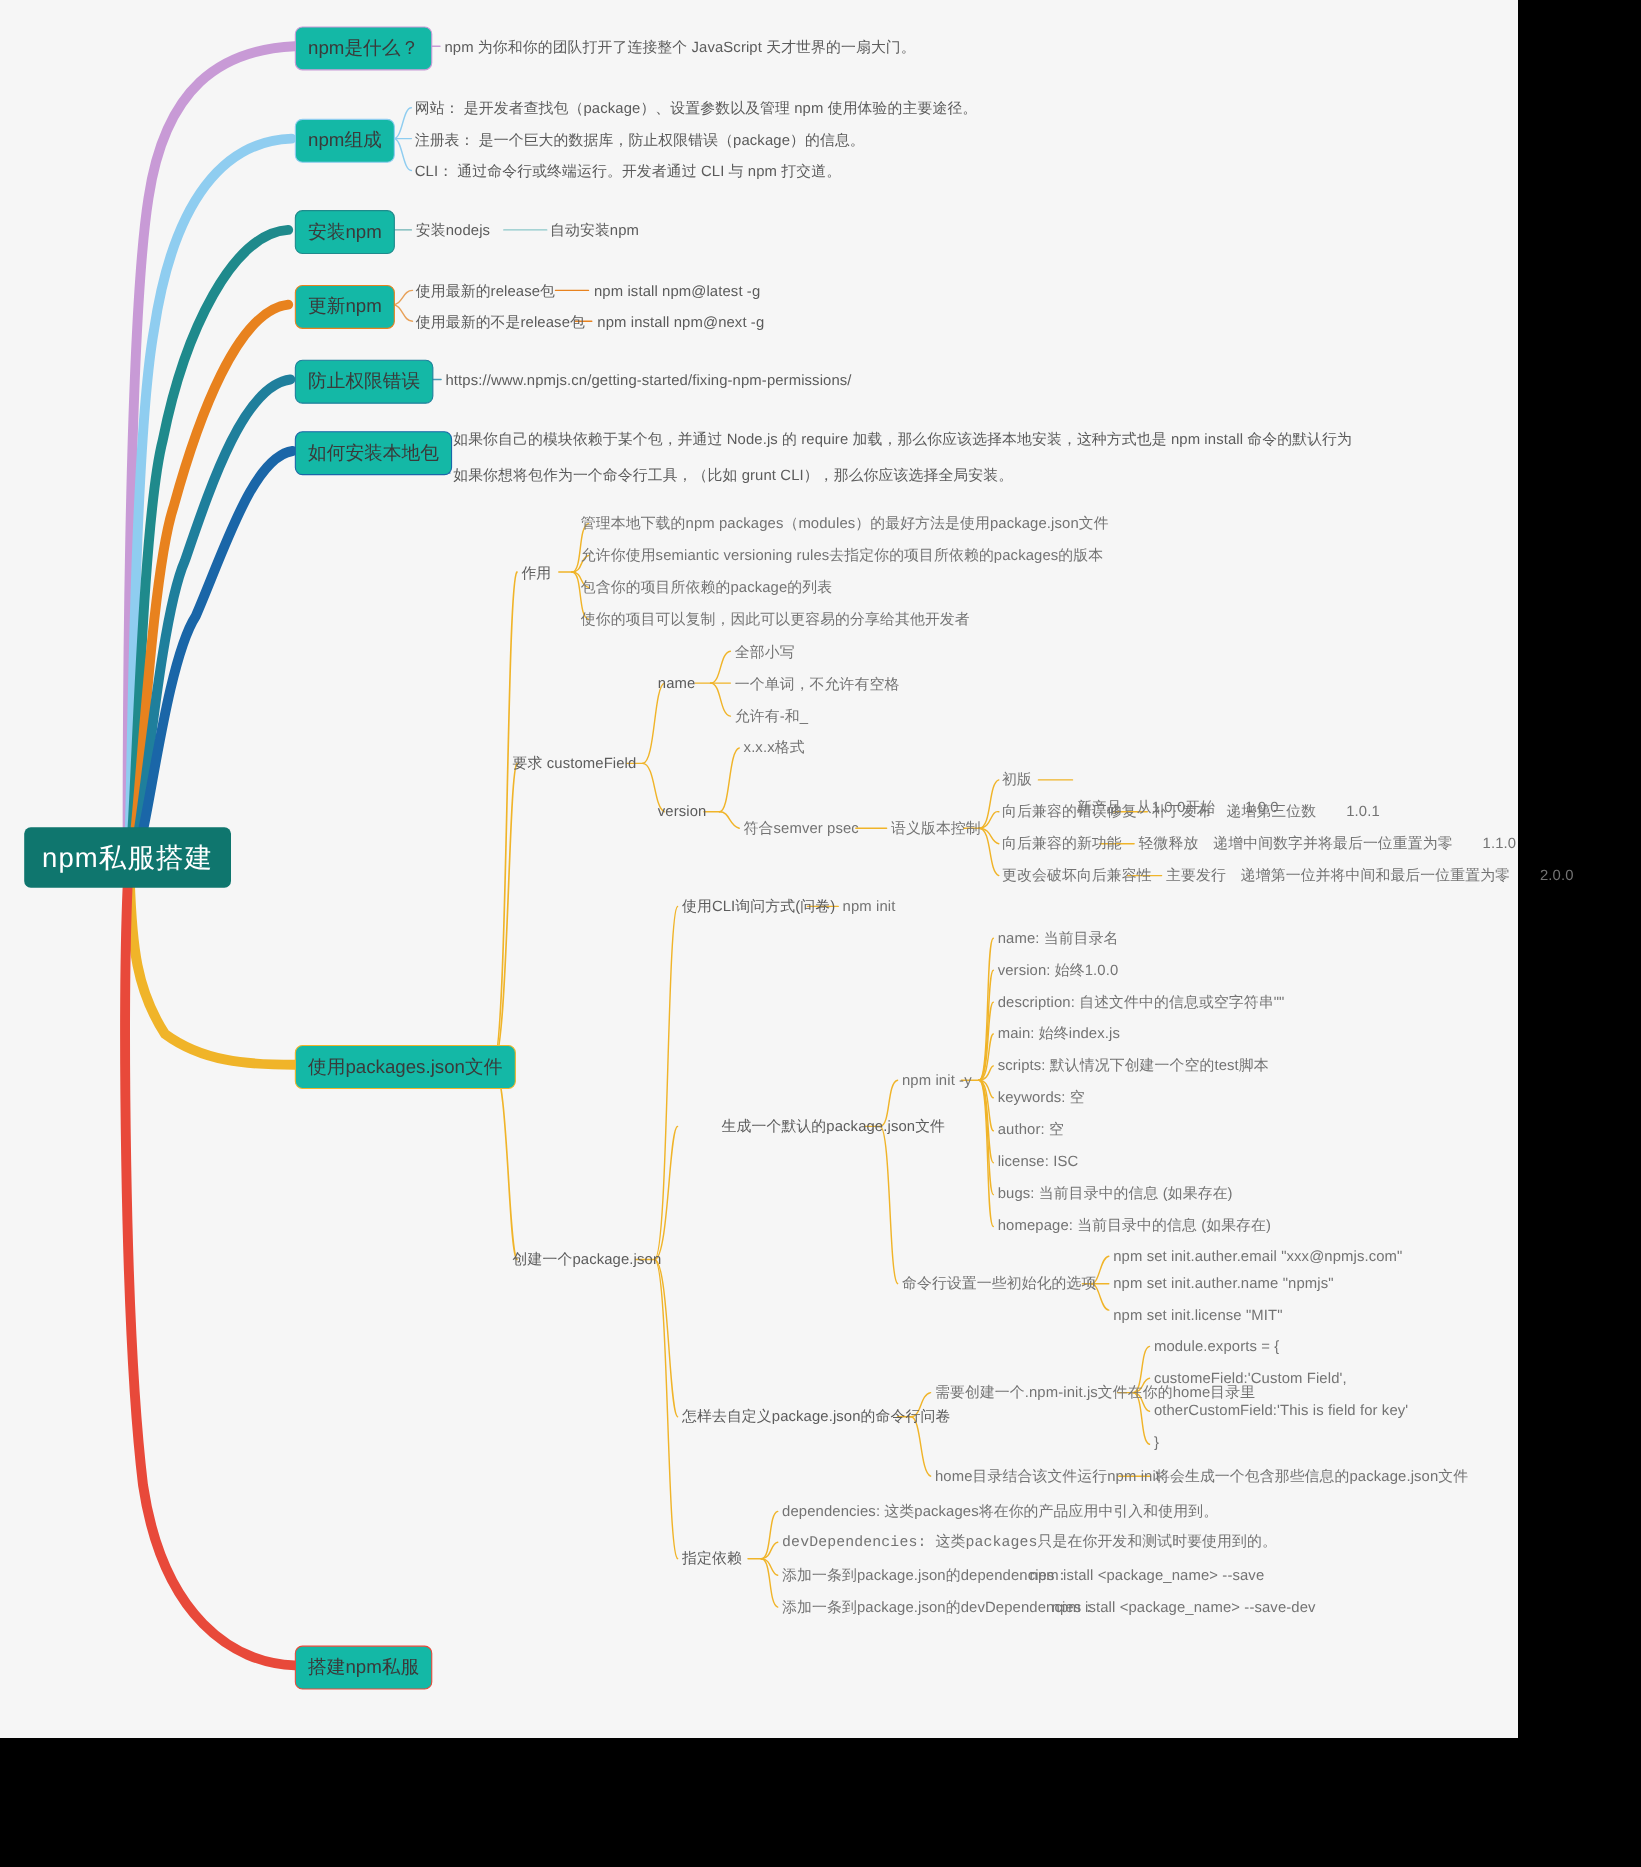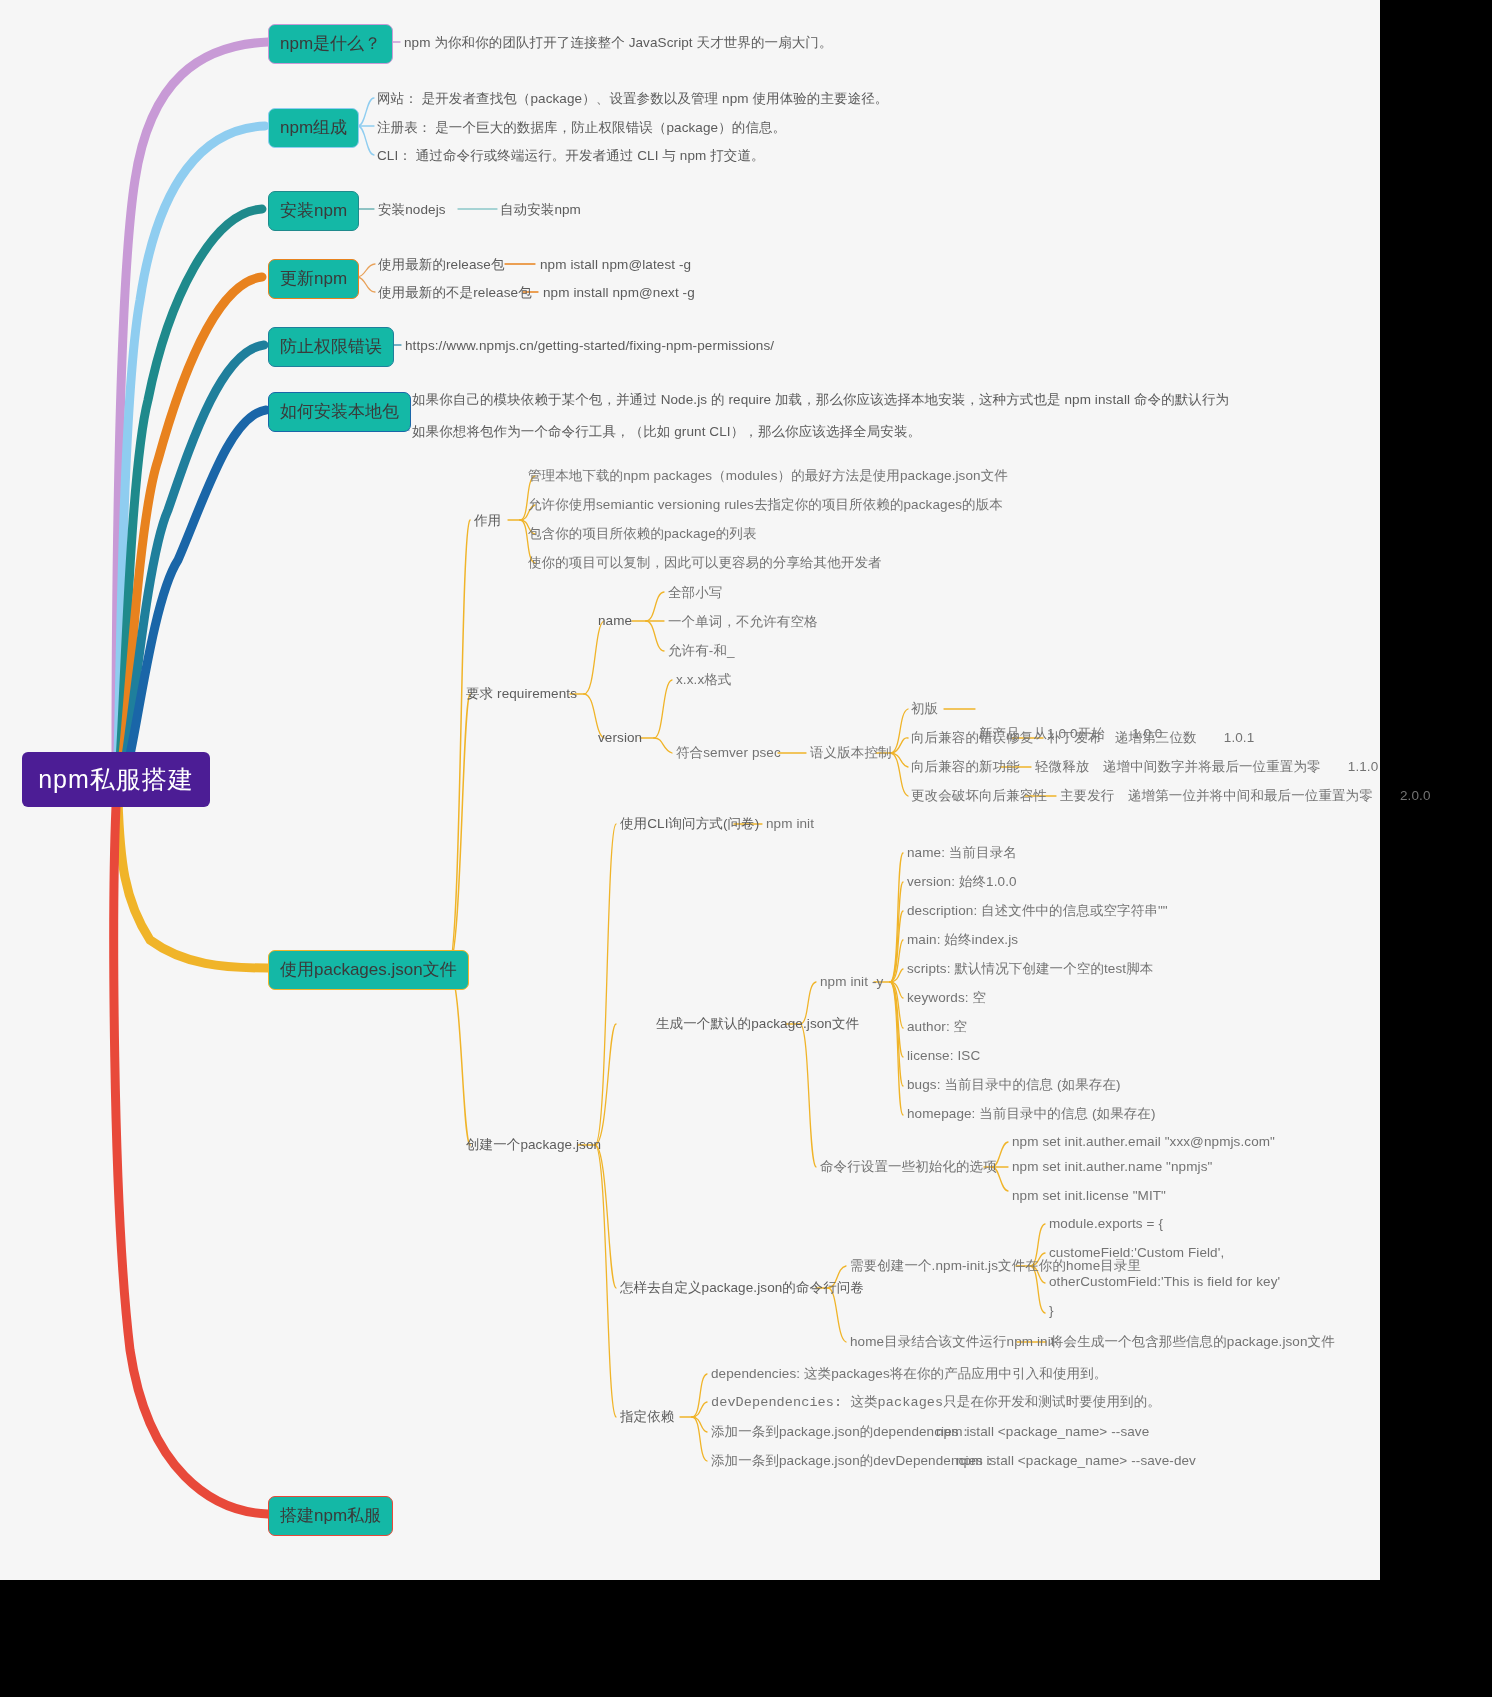--- a/index.html
+++ b/index.html
@@ -23,21 +23,21 @@
     color:#5b5b5b;
     font-size:13.5px;
     line-height:1.2;
     letter-spacing:0.1px;
   }
   
   #root {
     position:absolute;
     left:22px; top:752px;
     width:188px; height:55px;
-    background:#4c1d95;
+    background:#0f766e;
     border-radius:6px;
     color:#fff;
     font-size:25px;
     display:flex; align-items:center; justify-content:center;
     letter-spacing:1px;
   }
   
   .l1 {
     position:absolute;
     background:#14b8a6;
@@ -210,21 +210,21 @@
   <div class="l1" style="left:268px; top:950px; border-color:#f0b429;">使用packages.json文件</div>
 
   <div class="l1" style="left:268px; top:1496px; border-color:#e8493a;">搭建npm私服</div>
 
   <div class="node l2" style="left:474px; top:513px;">作用</div>
   <div class="node leaf" style="left:528px; top:468px;">管理本地下载的npm packages（modules）的最好方法是使用package.json文件</div>
   <div class="node leaf" style="left:528px; top:497px;">允许你使用semiantic versioning rules去指定你的项目所依赖的packages的版本</div>
   <div class="node leaf" style="left:528px; top:526px;">包含你的项目所依赖的package的列表</div>
   <div class="node leaf" style="left:528px; top:555px;">使你的项目可以复制，因此可以更容易的分享给其他开发者</div>
 
-  <div class="node l2" style="left:466px; top:686px;">要求 requirements</div>
+  <div class="node l2" style="left:466px; top:686px;">要求 customeField</div>
 
   <div class="node l3" style="left:598px; top:613px;">name</div>
   <div class="node leaf" style="left:668px; top:585px;">全部小写</div>
   <div class="node leaf" style="left:668px; top:614px;">一个单词，不允许有空格</div>
   <div class="node leaf" style="left:668px; top:643px;">允许有-和_</div>
 
   <div class="node l3" style="left:598px; top:730px;">version</div>
   <div class="node leaf" style="left:676px; top:672px;">x.x.x格式</div>
   <div class="node leaf" style="left:676px; top:745px;">符合semver psec</div>
   <div class="node leaf" style="left:810px; top:745px;">语义版本控制</div>

